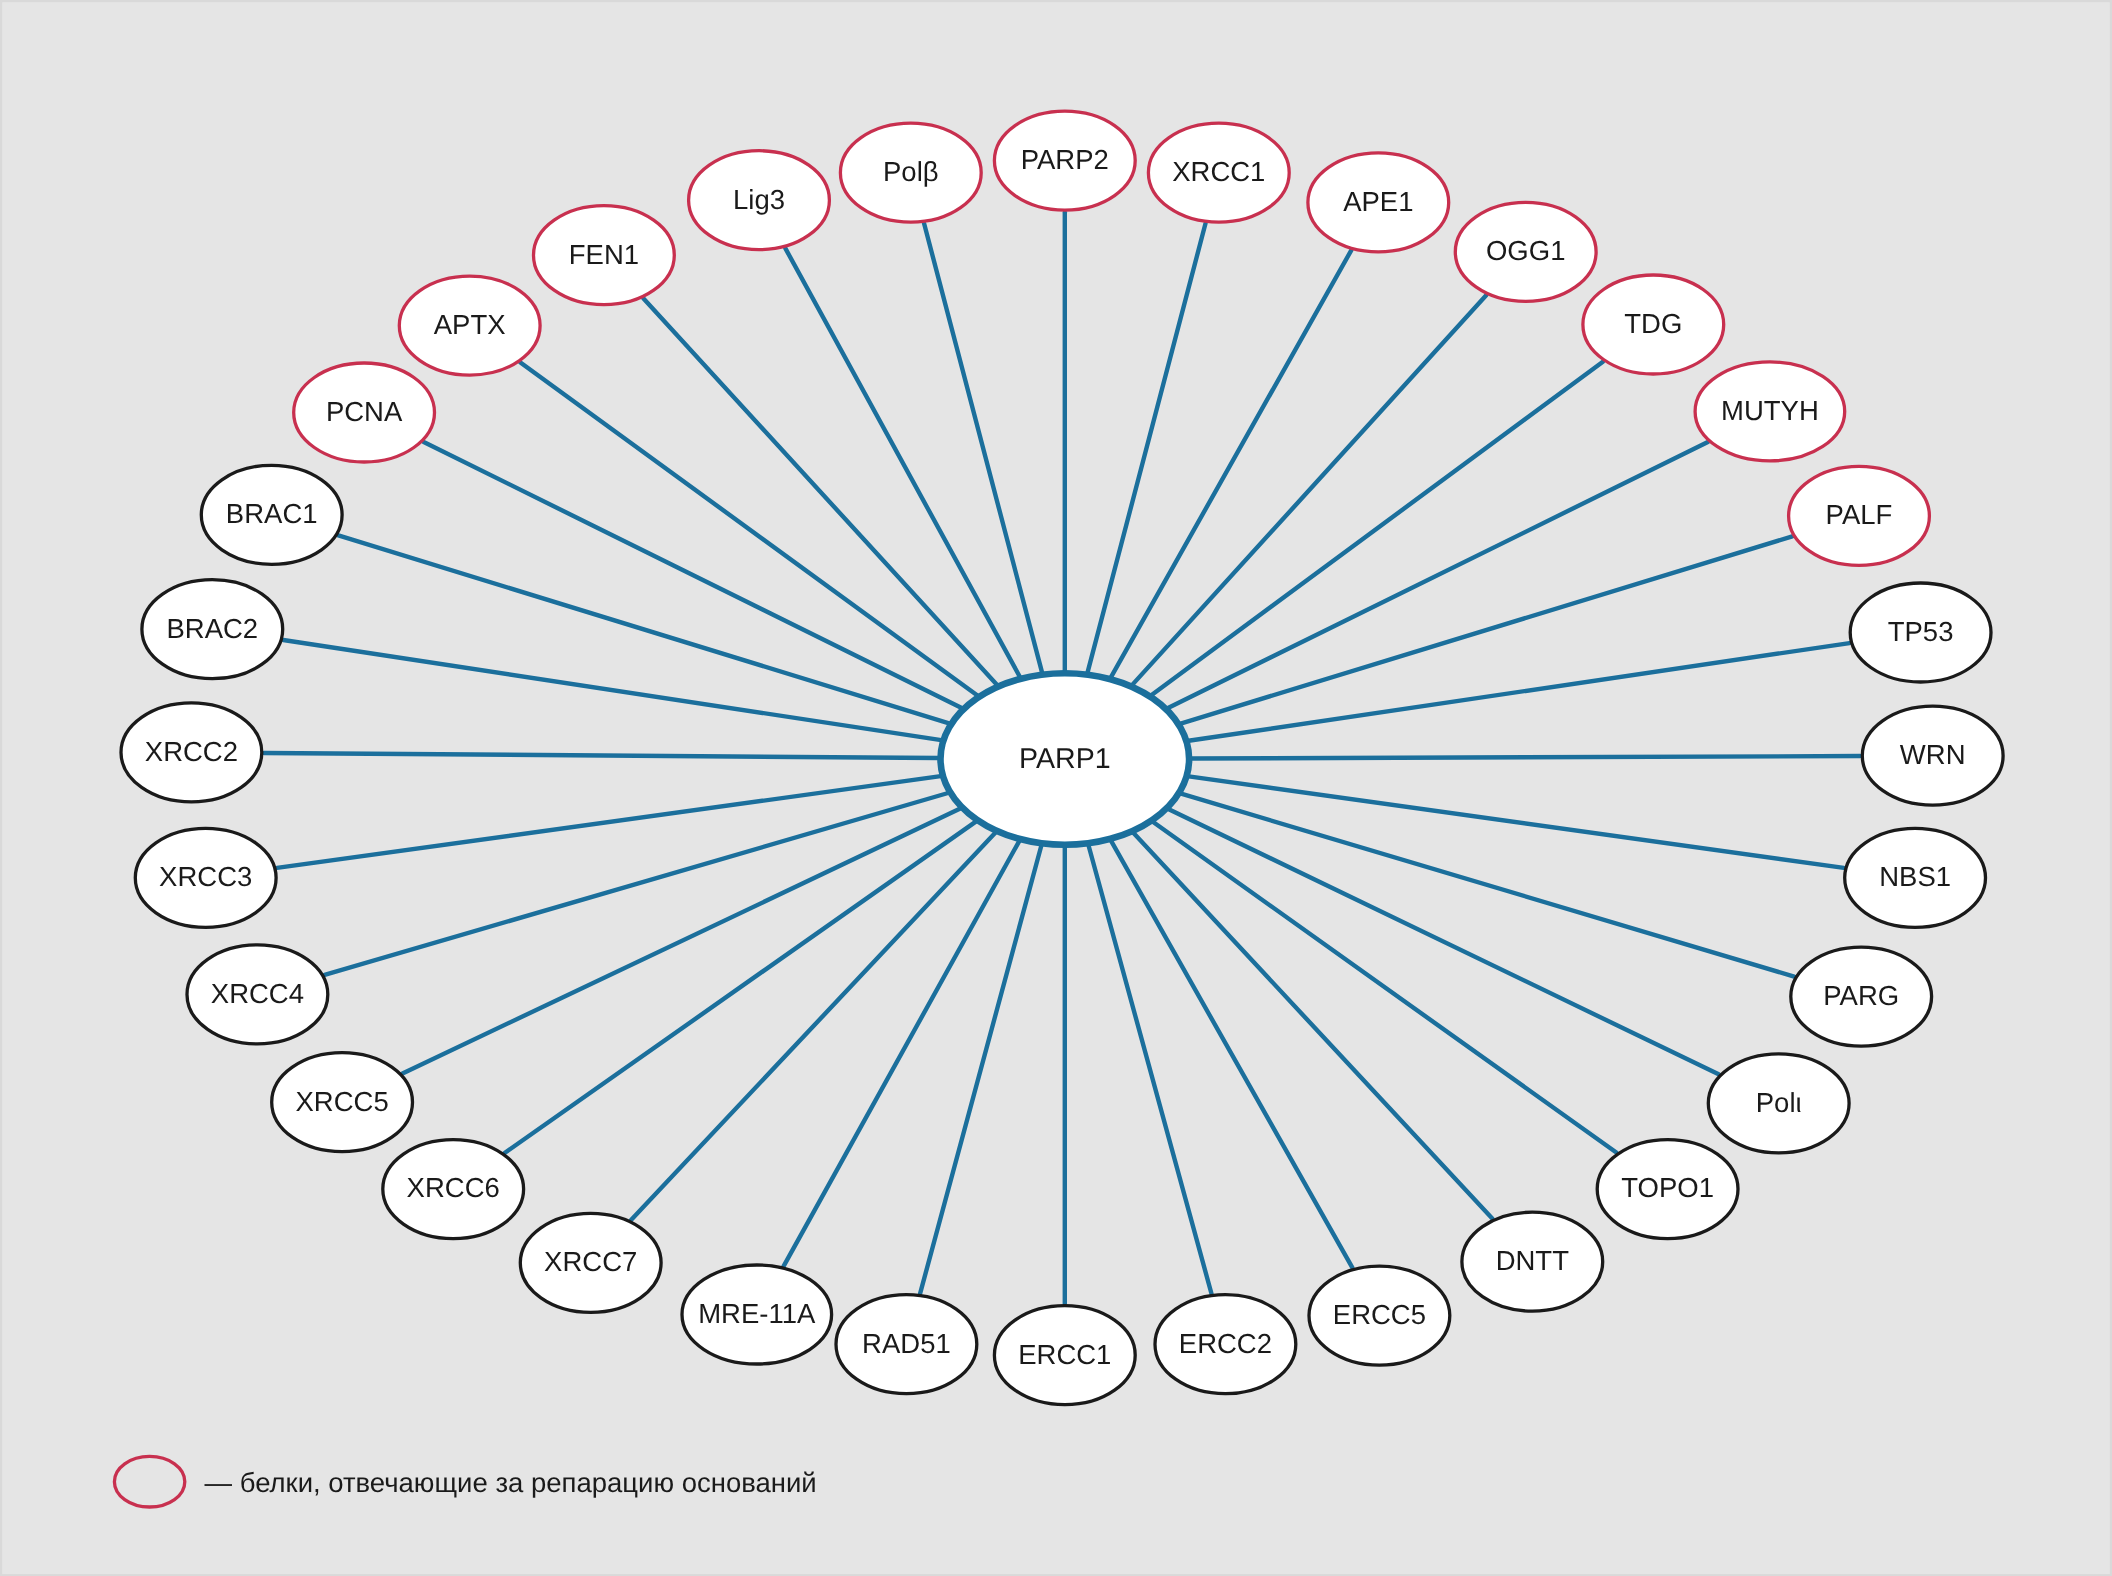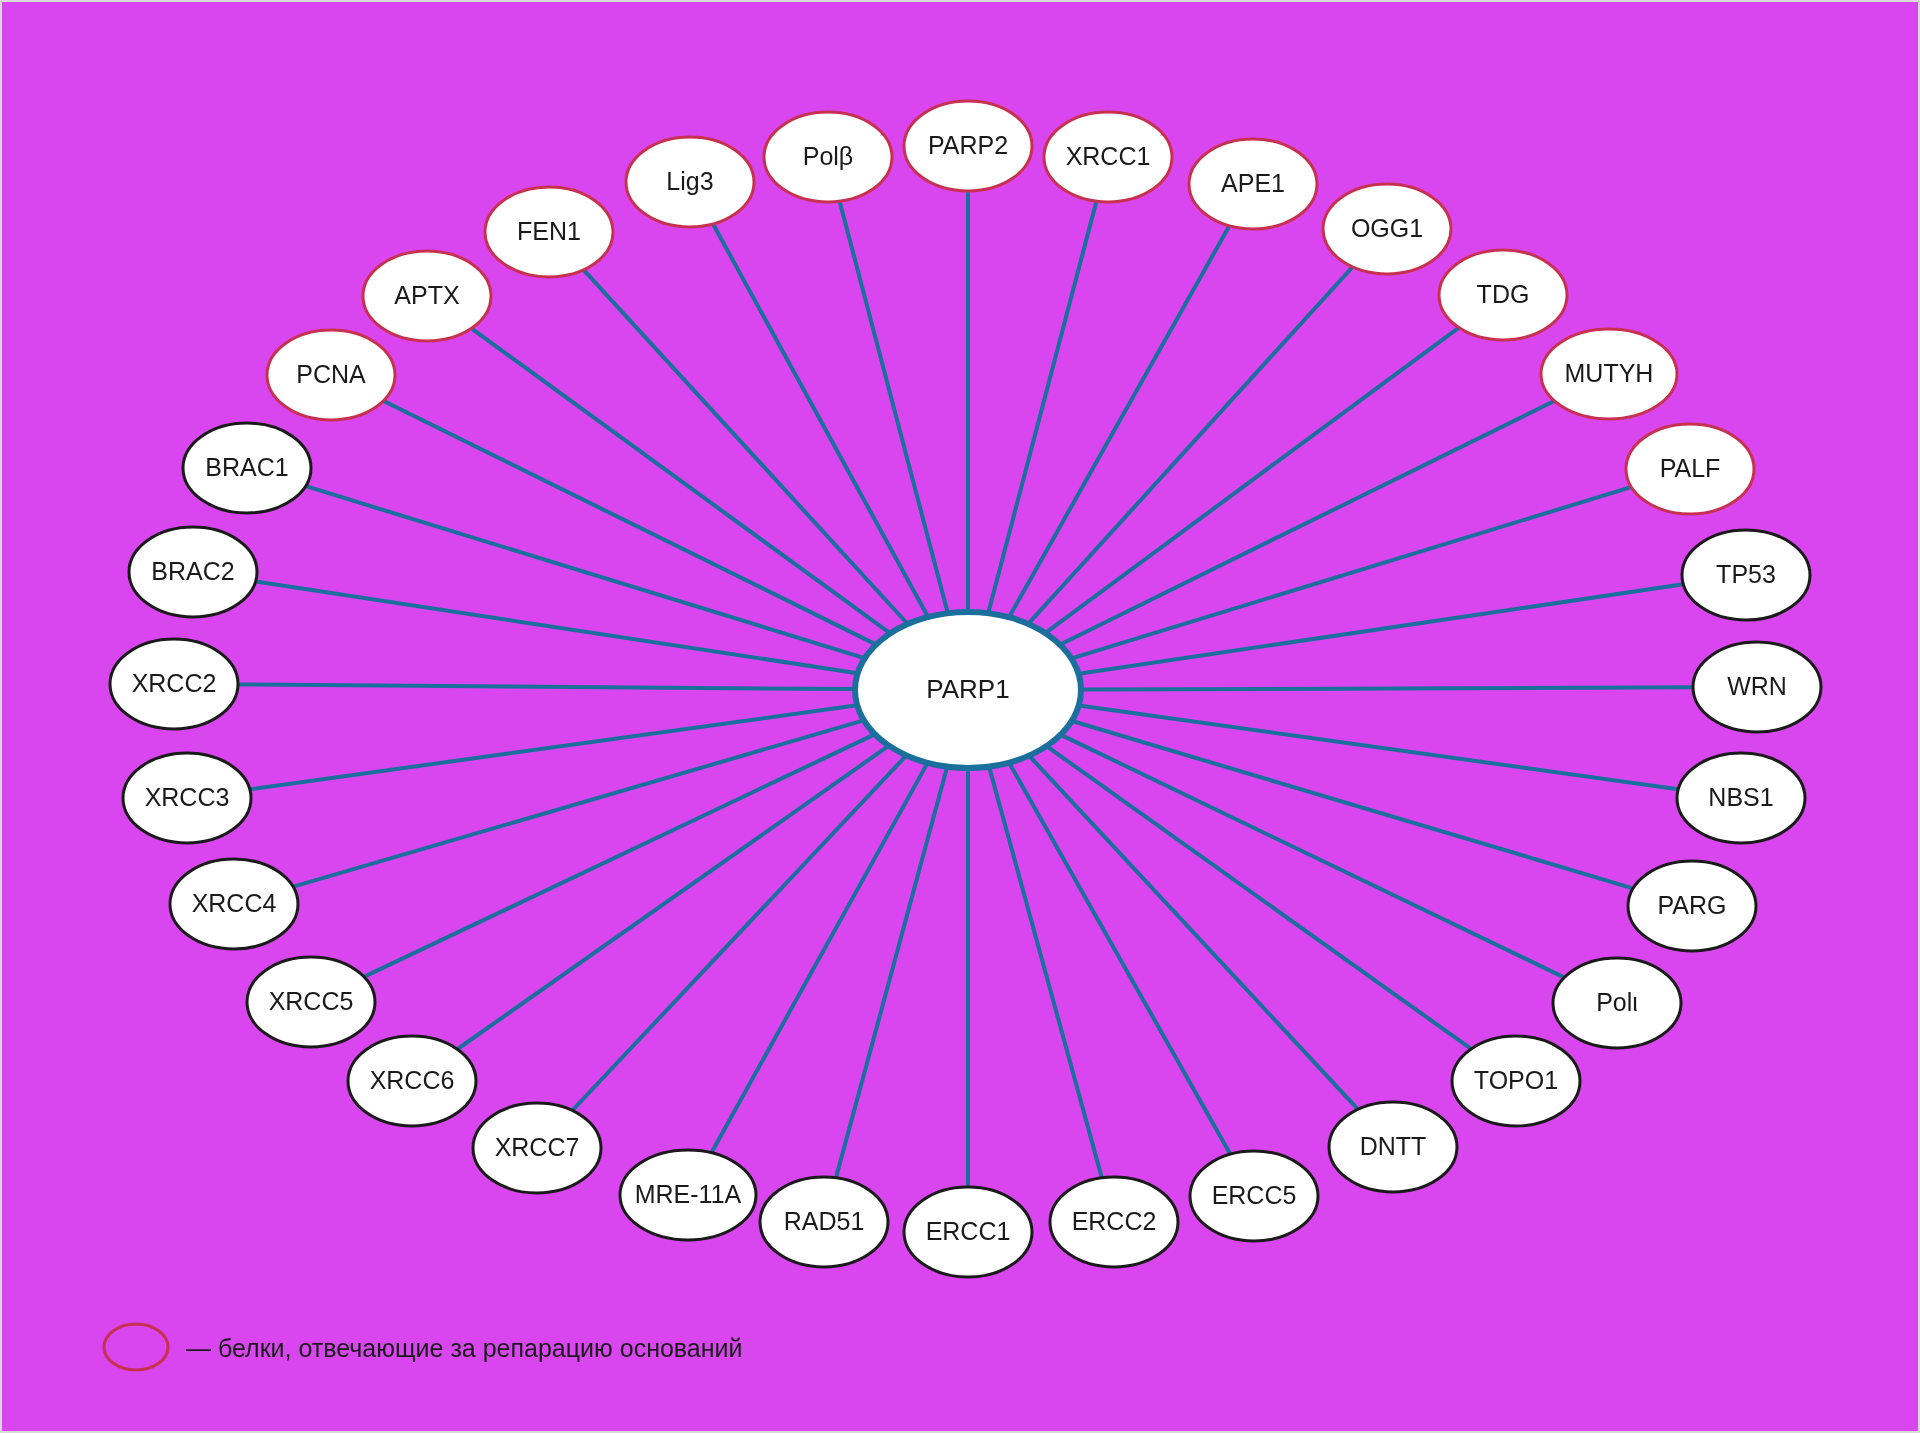--- a/index.html
+++ b/index.html
@@ -7,21 +7,21 @@
     padding: 0;
     background: #ffffff;
   }
   body {
     font-family: "Liberation Sans", sans-serif;
   }
   #stage {
     position: relative;
     width: 1920px;
     height: 1433px;
-    background: #d946ef;
+    background: #e5e5e5;
     overflow: hidden;
   }
   #diagram-svg {
     position: absolute;
     left: 0;
     top: 0;
     width: 1920px;
     height: 1433px;
   }
   .node-label {

